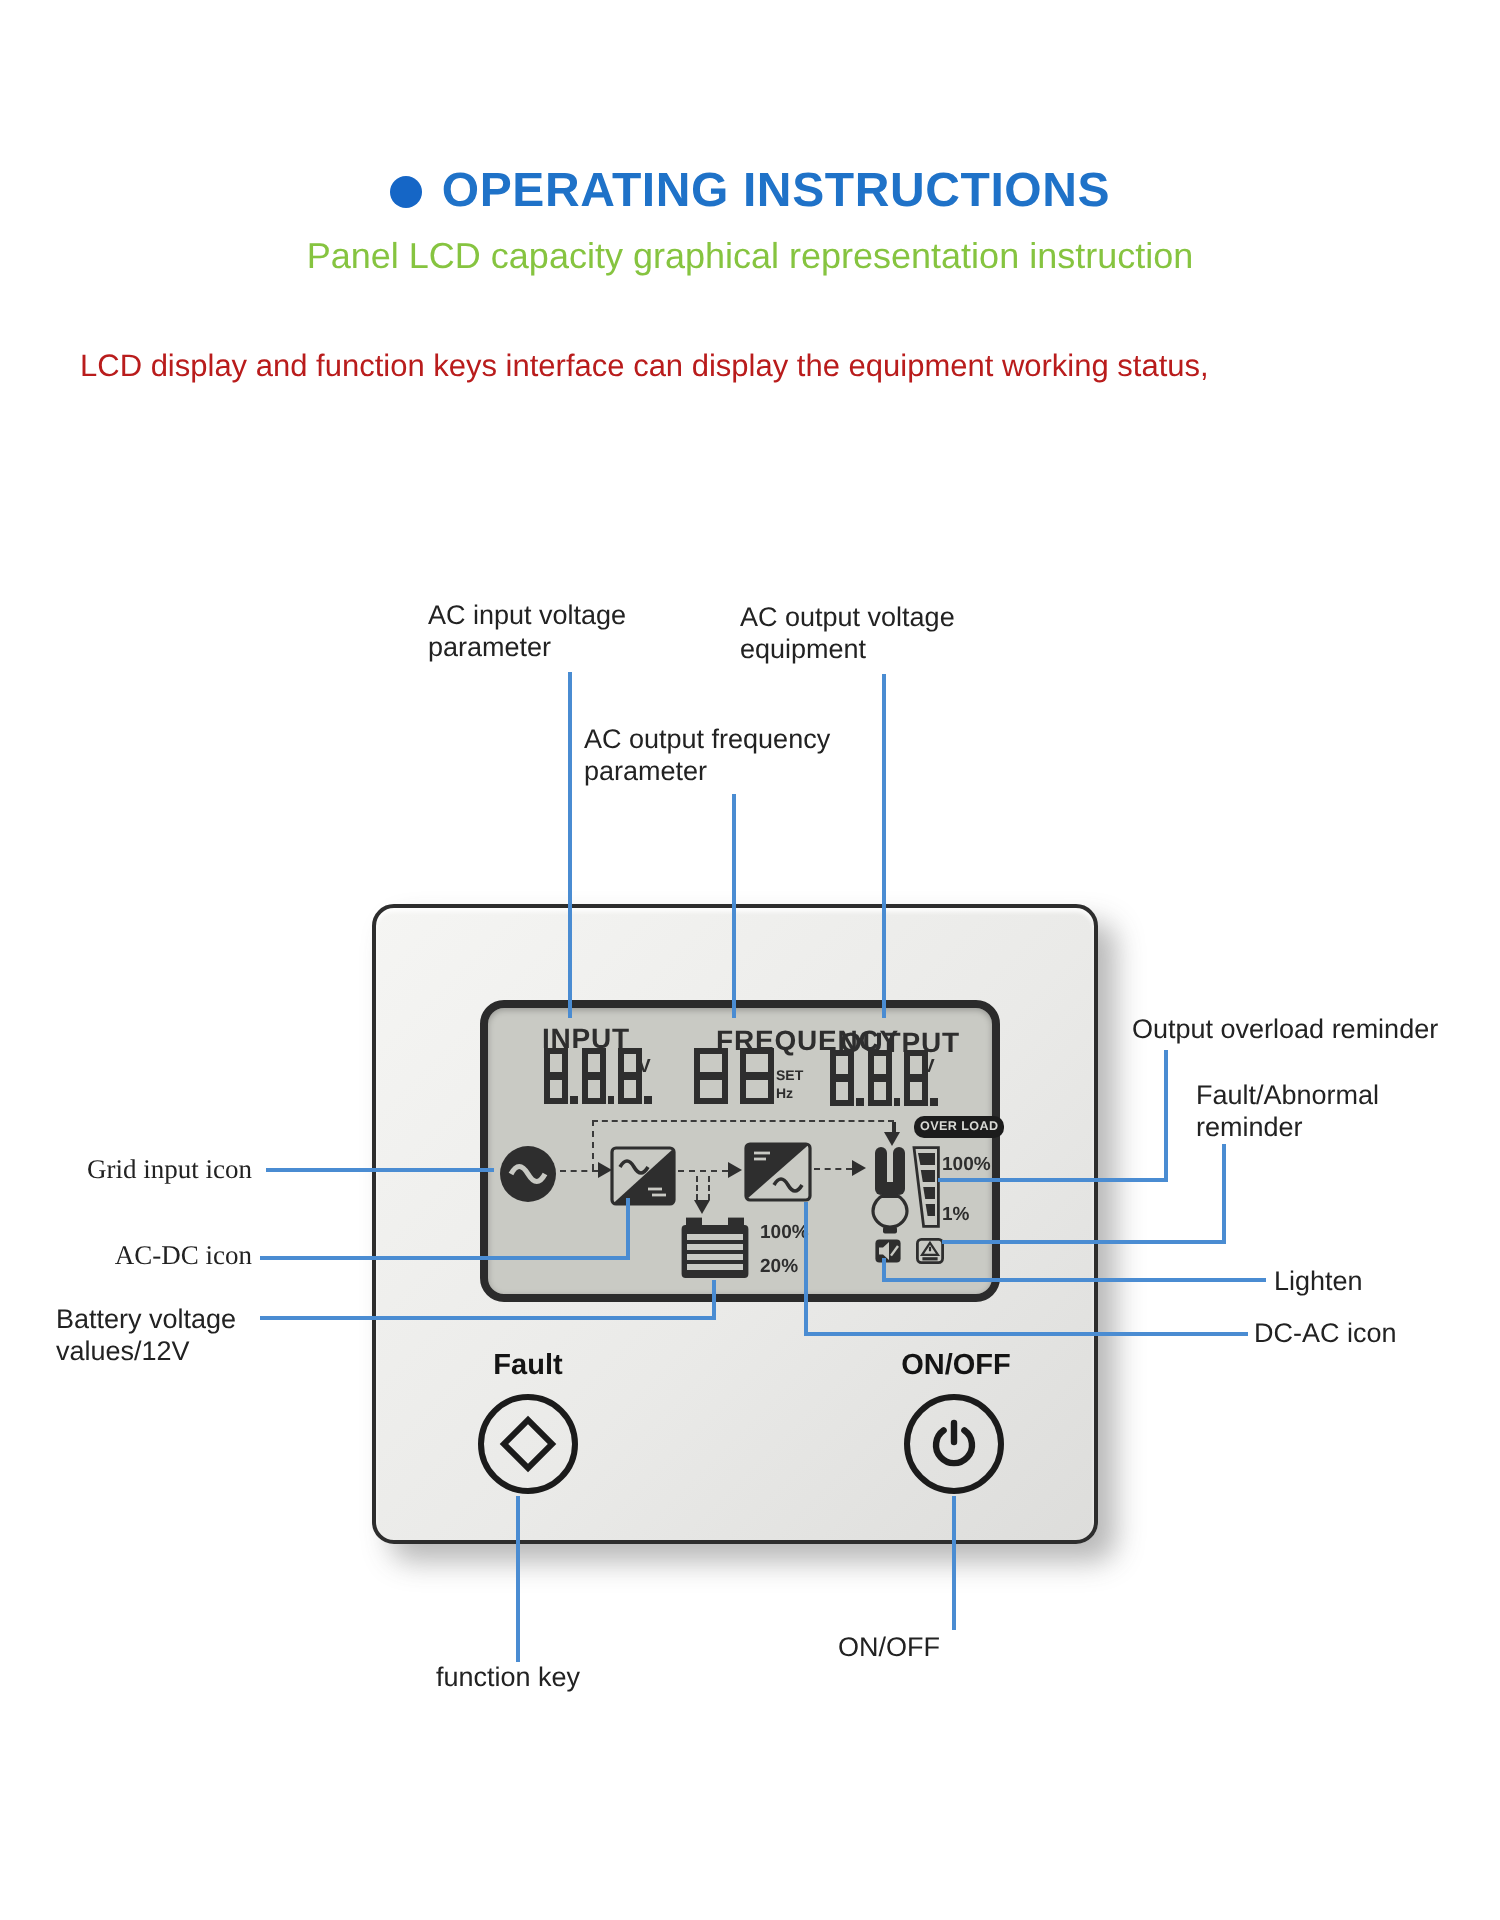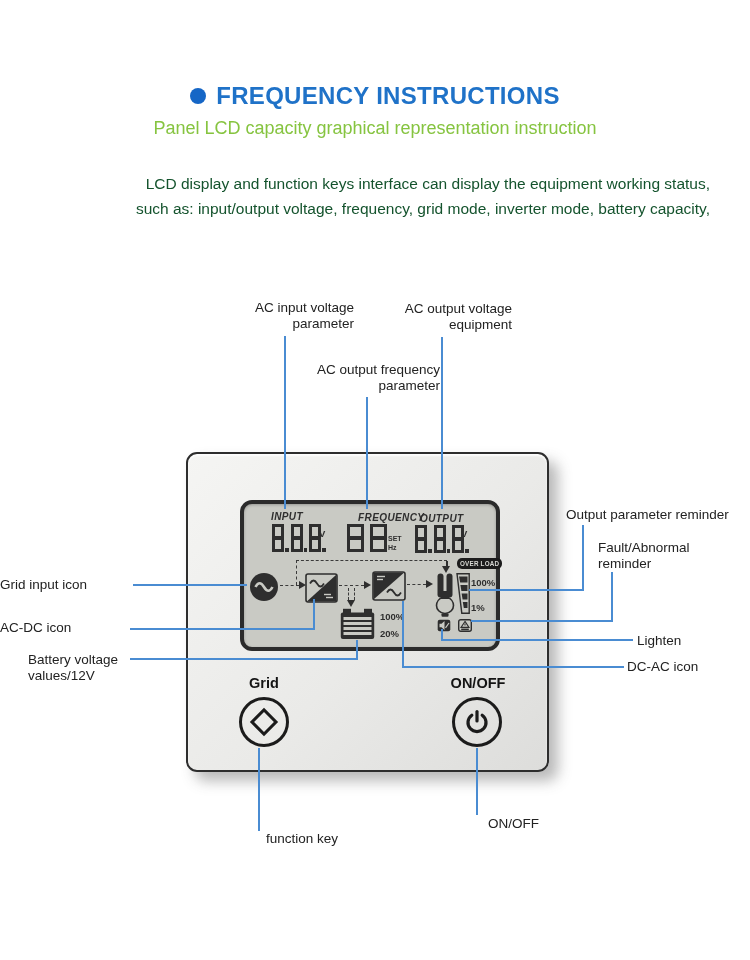--- a/index.html
+++ b/index.html
@@ -10,39 +10,39 @@
   html,body{margin:0;padding:0;background:#fff;}
   .page{position:relative;width:750px;height:960px;background:#fff;margin:0 auto;
         overflow:hidden;font-family:"Liberation Sans","DejaVu Sans",sans-serif;color:var(--text);}
   .abs{position:absolute;}
 
   
   .title-row{position:absolute;top:82px;left:0;right:0;display:flex;align-items:center;justify-content:center;gap:10px;}
   .bullet{width:16px;height:16px;border-radius:50%;background:var(--bullet-blue);}
   .title{font-size:24px;font-weight:bold;color:var(--title-blue);letter-spacing:.3px;}
   .subtitle{position:absolute;top:118px;left:0;right:0;text-align:center;font-size:18px;color:var(--subtitle-green);}
-  .body-text{position:absolute;top:171px;left:40px;right:40px;text-align:right;font-size:15.5px;line-height:25px;color:#14532d;}
+  .body-text{position:absolute;top:171px;left:40px;right:40px;text-align:left;font-size:15.5px;line-height:25px;color:#b91c1c;}
 
   
   .co{position:absolute;font-size:13.5px;line-height:15.5px;color:#222;white-space:pre-line;}
-  .ctr{text-align:right;} .rgt{}
+  .ctr{text-align:left;} .rgt{text-align:right;font-family:Liberation Serif, serif;}
 
   
   .lineV{position:absolute;width:2px;background:var(--callout-blue);}
   .lineH{position:absolute;height:2px;background:var(--callout-blue);}
 
   
   .panel{position:absolute;left:186px;top:452px;width:363px;height:320px;box-sizing:border-box;
          border:2px solid var(--panel-border);border-radius:11px;
          background:linear-gradient(135deg,#f5f5f3 0%,#eaeae8 55%,#dddddb 100%);
          box-shadow:9px 9px 14px rgba(70,70,70,.38), inset 0 2px 2px rgba(255,255,255,.85);}
   .lcd{position:absolute;left:52px;top:46px;width:260px;height:151px;box-sizing:border-box;
        border:4px solid #2b2b2b;border-radius:12px;background:var(--lcd-bg);
        box-shadow:inset 0 1px 3px rgba(0,0,0,.25);}
-  .lcd-label{position:absolute;font-size:10px;font-weight:bold;letter-spacing:.4px;color:var(--ink);font-style:italic;}
+  .lcd-label{position:absolute;font-size:14px;font-weight:bold;letter-spacing:.4px;color:var(--ink);}
   .pct{position:absolute;font-size:9.5px;font-weight:bold;color:var(--ink);}
   .unit{position:absolute;font-size:9.5px;font-weight:bold;color:var(--ink);}
   .set-hz{position:absolute;font-size:7px;font-weight:bold;color:var(--ink);line-height:7.5px;}
 
   
   .digits{position:absolute;display:flex;align-items:flex-end;height:29px;}
   .seg{width:12px;height:28px;border:3.5px solid var(--ink);box-sizing:border-box;position:relative;margin-right:1px;}
   .seg::after{content:"";position:absolute;left:-1px;right:-1px;top:50%;margin-top:-1.75px;height:3.5px;background:var(--ink);}
   .seg.wide{width:17px;margin-right:6px;}
   .seg.wide:last-child{margin-right:0;}
@@ -63,26 +63,25 @@
               display:flex;align-items:center;justify-content:center;}
   .diamond{width:20px;height:20px;box-sizing:border-box;border:3px solid #1b1b1b;transform:rotate(45deg);}
 </style>
 </head>
 <body>
 
 <div class="page">
 
   <div class="title-row">
     <span class="bullet"></span>
-    <span class="title">FREQUENCY INSTRUCTIONS</span>
+    <span class="title">OPERATING INSTRUCTIONS</span>
   </div>
   <div class="subtitle">Panel LCD capacity graphical representation instruction</div>
   <div class="body-text">
     <div>LCD display and function keys interface can display the equipment working status,</div>
-    <div>such as: input/output voltage, frequency, grid mode, inverter mode, battery capacity,</div>
   </div>
 
   <div class="co ctr" style="left:214px;top:300px;width:140px;">AC input voltage
 parameter</div>
   <div class="co ctr" style="left:292px;top:362px;width:148px;">AC output frequency
 parameter</div>
   <div class="co ctr" style="left:370px;top:301px;width:142px;">AC output voltage
 equipment</div>
 
   <div class="panel">
@@ -190,21 +189,21 @@
         <line x1="8.5" y1="8.8" x2="12" y2="4" stroke="#c9cac4" stroke-width="1.2"></line>
       </svg>
       <svg class="abs" style="left:214px;top:115px;" width="14" height="13" viewBox="0 0 14 13">
         <rect x="0.7" y="0.7" width="12.6" height="11.6" rx="2" fill="none" stroke="#2e2e2e" stroke-width="1.4"></rect>
         <path d="M7 2.4 L11 8.4 L3 8.4 Z" fill="none" stroke="#2e2e2e" stroke-width="1.1"></path>
         <line x1="7" y1="4.4" x2="7" y2="6.6" stroke="#2e2e2e" stroke-width="1.1"></line>
         <rect x="3.2" y="9.6" width="7.6" height="1.6" fill="#2e2e2e"></rect>
       </svg>
     </div>
 
-    <div class="btn-label" style="left:36px;top:221px;">Grid</div>
+    <div class="btn-label" style="left:36px;top:221px;">Fault</div>
     <div class="btn-circle" style="left:51px;top:243px;">
       <div class="diamond"></div>
     </div>
     <div class="btn-label" style="left:250px;top:221px;">ON/OFF</div>
     <div class="btn-circle" style="left:264px;top:243px;">
       <svg width="26" height="26" viewBox="0 0 26 26">
         <path d="M7.8 6.2 A9 9 0 1 0 18.2 6.2" fill="none" stroke="#1b1b1b" stroke-width="3.2" stroke-linecap="round"></path>
         <line x1="13" y1="2.5" x2="13" y2="12" stroke="#1b1b1b" stroke-width="3.2" stroke-linecap="round"></line>
       </svg>
     </div>
@@ -230,21 +229,21 @@
   <div class="lineH" style="left:402px;top:666px;width:222px;"></div>
 
   <div class="lineV" style="left:258px;top:748px;height:83px;"></div>
   <div class="lineV" style="left:476px;top:748px;height:67px;"></div>
 
   <div class="co rgt" style="left:0;top:577px;width:126px;">Grid input icon</div>
   <div class="co rgt" style="left:0;top:620px;width:126px;">AC-DC icon</div>
   <div class="co" style="left:28px;top:652px;">Battery voltage
 values/12V</div>
 
-  <div class="co" style="left:566px;top:507px;">Output parameter reminder</div>
+  <div class="co" style="left:566px;top:507px;">Output overload reminder</div>
   <div class="co" style="left:598px;top:540px;">Fault/Abnormal
 reminder</div>
   <div class="co" style="left:637px;top:633px;">Lighten</div>
   <div class="co" style="left:627px;top:659px;">DC-AC icon</div>
 
   <div class="co ctr" style="left:218px;top:831px;width:120px;">function key</div>
   <div class="co ctr" style="left:419px;top:816px;width:120px;">ON/OFF</div>
 
 </div>
 

